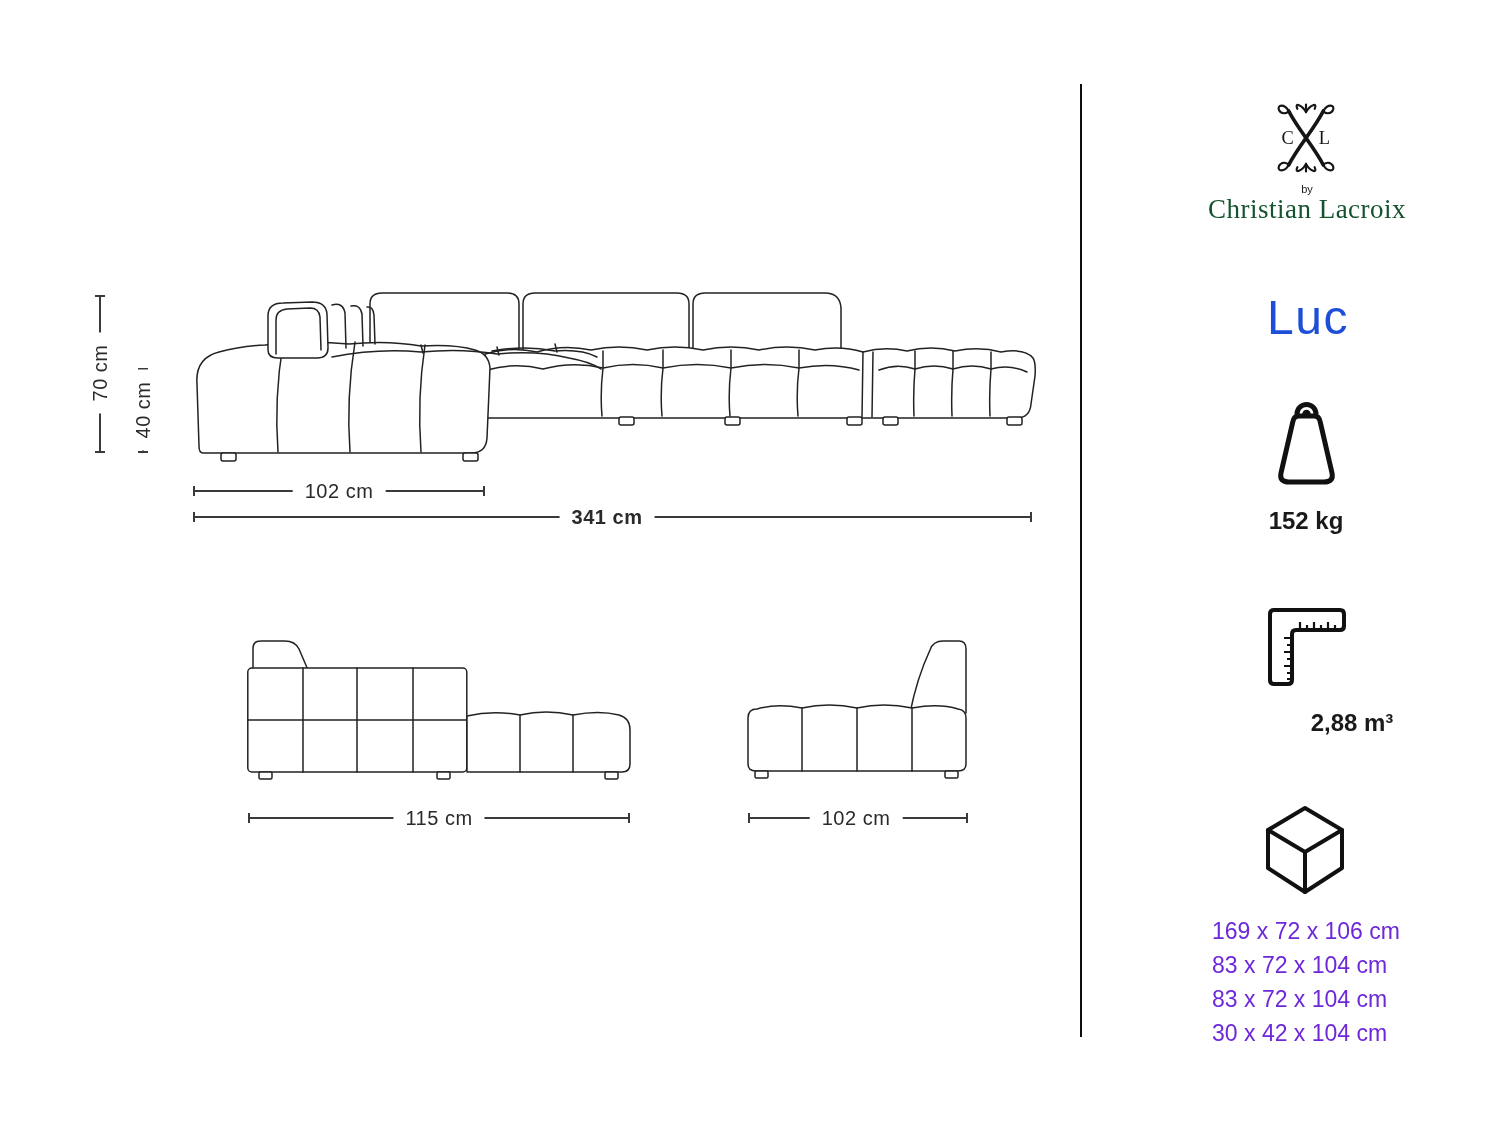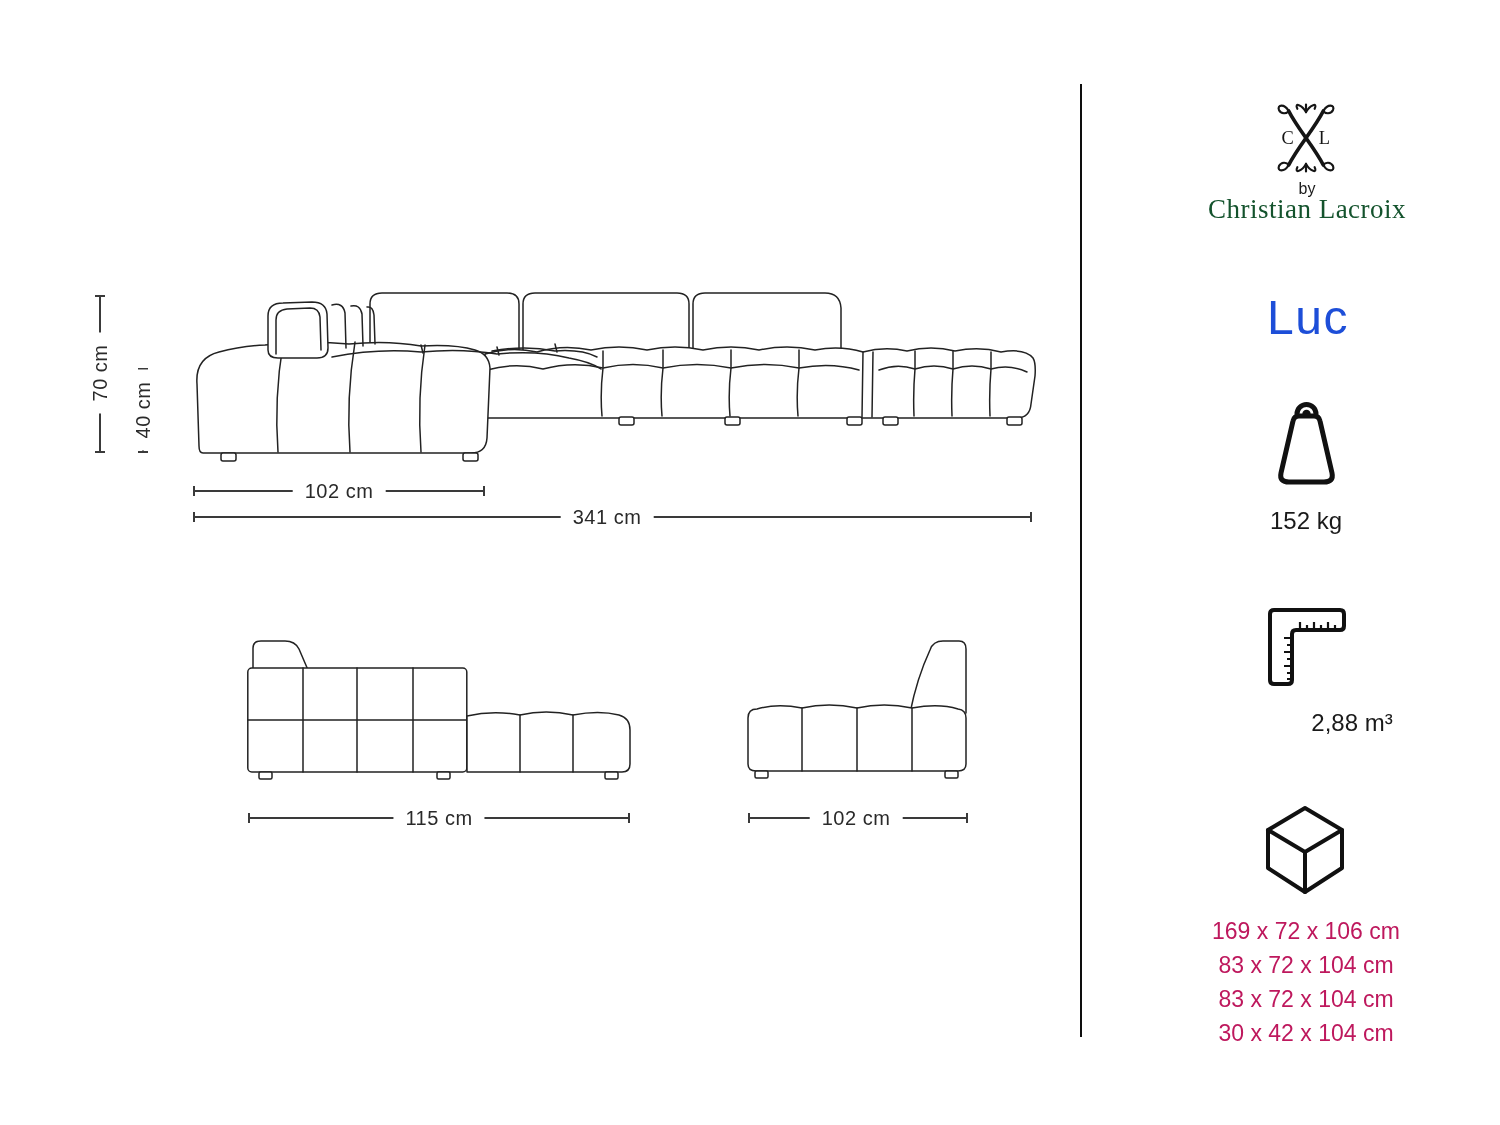--- a/index.html
+++ b/index.html
@@ -28,37 +28,37 @@
   .dim-label {
     position:absolute;
     font-size:20px; letter-spacing:0.5px; color:#2a2a2a;
     background:#ffffff; padding:1px 12px; white-space:nowrap;
     transform:translate(-50%,-50%);
   }
   .dim-label.rot { transform:translate(-50%,-50%) rotate(-90deg); }
 
   
   .divider { position:absolute; width:2px; background:#0e0e0e; }
-  .brand-by { position:absolute; font-size:16px; color:#1c1c1c; transform:translate(-50%,-50%); }
+  .brand-by { position:absolute; font-size:11px; color:#1c1c1c; transform:translate(-50%,-50%); }
   .brand-name {
     position:absolute; font-family:"Liberation Serif", serif;
     font-size:27px; letter-spacing:0.5px; color:#14532d;
     transform:translate(-50%,-50%); white-space:nowrap;
   }
   .product-name {
     position:absolute; font-size:48px; letter-spacing:1.5px; color:#1d4ed8;
     transform:translate(-50%,-50%);
   }
   .spec-value {
     position:absolute; font-size:24px; color:#1a1a1a;
-    transform:translate(-50%,-50%); white-space:nowrap;
+    transform:translate(-50%,-50%); white-space:nowrap;font-weight:bold;
   }
   .pkg-list {
     position:absolute; transform:translateX(-50%);
-    text-align:center; font-size:23px; line-height:34px; color:#be185d; white-space:nowrap;
+    text-align:left; font-size:23px; line-height:34px; color:#6d28d9; white-space:nowrap;
   }
   svg { display:block; }
 </style>
 </head>
 <body>
 
 <div class="canvas">
 
   <svg class="abs" style="left:195px; top:288px;" width="845" height="177" viewBox="0 0 845 177">
     <g stroke="#222" stroke-width="1.5" fill="#fff" stroke-linecap="round" stroke-linejoin="round">
@@ -103,21 +103,21 @@
   <div class="dim-v" style="left:99px; top:295px; height:158px;"></div>
   <span class="dim-label rot" style="left:100px; top:373px;">70 cm</span>
 
   <div class="dim-v" style="left:142px; top:368px; height:85px;"></div>
   <span class="dim-label rot" style="left:143px; top:410px;">40 cm</span>
 
   <div class="dim-h" style="left:193px; top:490px; width:292px;"></div>
   <span class="dim-label" style="left:339px; top:491px;">102 cm</span>
 
   <div class="dim-h" style="left:193px; top:516px; width:839px;"></div>
-  <span class="dim-label" style="left:607px; top:517px;">341 cm</span>
+  <span class="dim-label" style="left:607px; top:517px;font-weight:bold;">341 cm</span>
 
   <svg class="abs" style="left:247px; top:638px;" width="385" height="142" viewBox="0 0 385 142">
     <g stroke="#222" stroke-width="1.5" fill="#fff" stroke-linecap="round" stroke-linejoin="round">
 
       <path d="M6,32 L6,10 Q6,3 14,3 L38,3 Q48,3 52,11 L61,32"></path>
 
       <rect x="0.8" y="30" width="219" height="104" rx="4"></rect>
       <path fill="none" d="M1,82 L220,82"></path>
       <path fill="none" d="M56,30 L56,134 M110,30 L110,134 M166,30 L166,134"></path>
 

